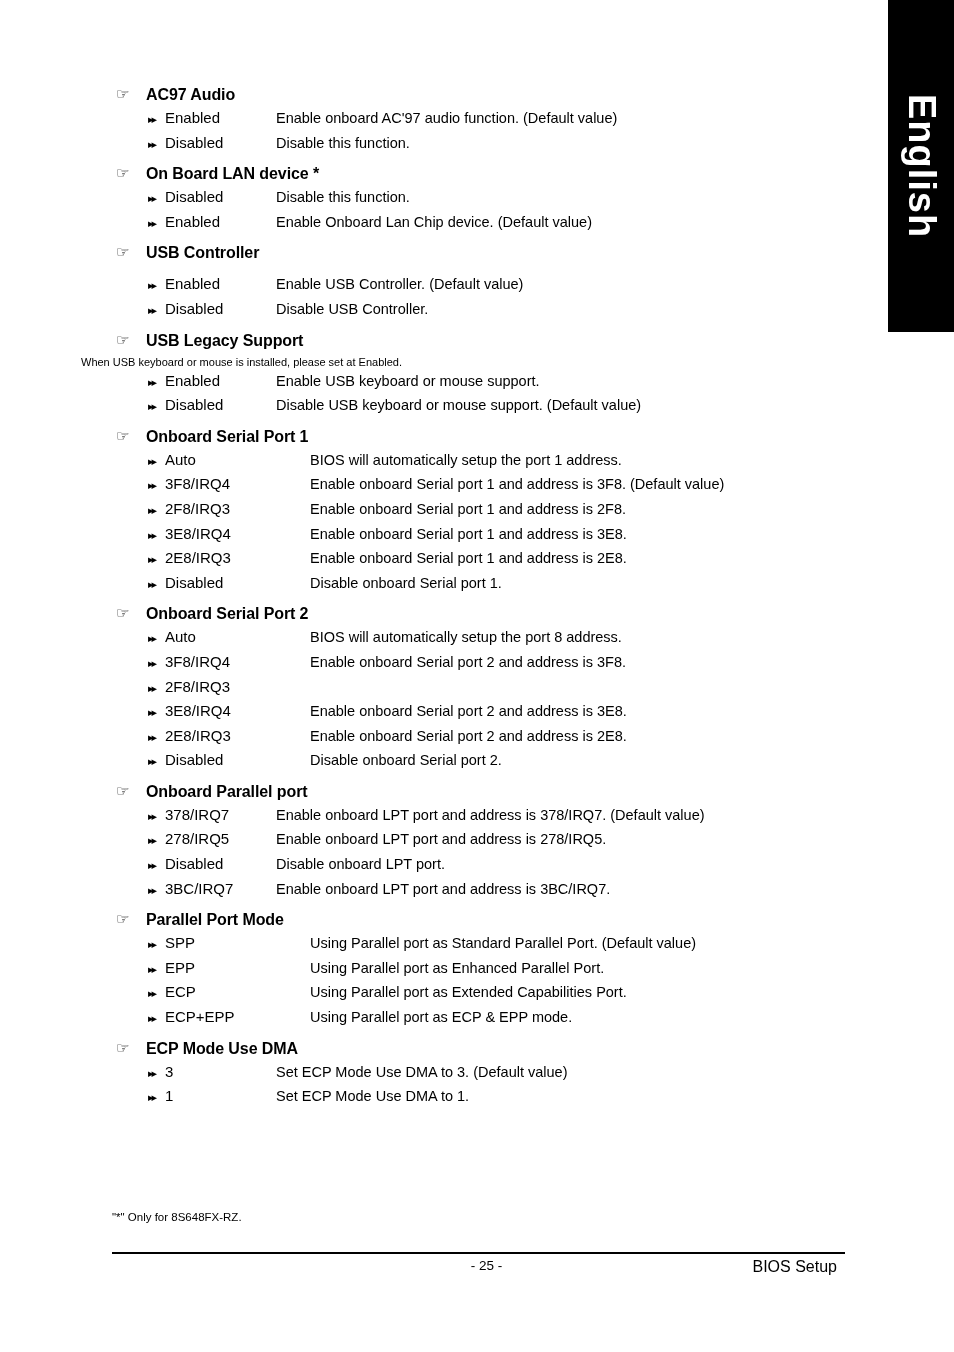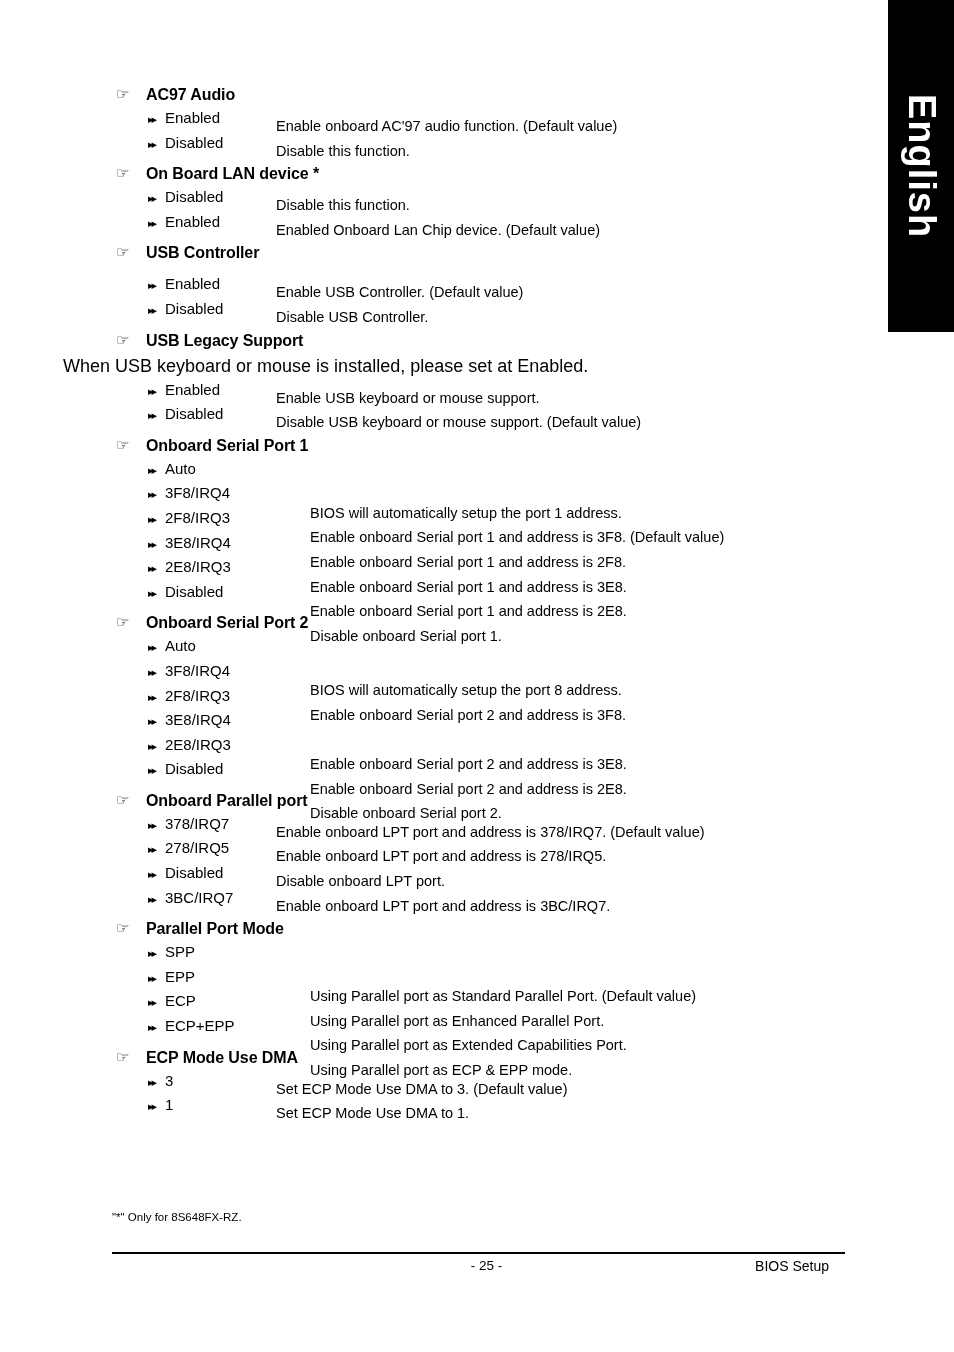--- a/index.html
+++ b/index.html
@@ -70,22 +70,22 @@
     position: relative;
     top: -1px;
   }
   .sec-title {
     font-size: 16px;
     font-weight: bold;
     letter-spacing: -0.1px;
   }
 
   .note-line {
-    margin-left: 63px;
-    font-size: 18px;
+    margin-left: 81px;
+    font-size: 11px;
     padding: 3px 0 2px 0;
   }
 
   .opt-row {
     display: flex;
     align-items: baseline;
     line-height: 22.6px;
   }
   .opt-marker {
     margin-left: 148px;
@@ -99,22 +99,22 @@
   .opt-label {
     font-size: 15px;
     white-space: nowrap;
   }
   .opt-desc {
     font-size: 14.5px;
     white-space: nowrap;
     position: absolute;
   }
   
-  .col-275 .opt-desc { left: 276px; margin-top: 8px; }
-  .col-310 .opt-desc { left: 310px; margin-top: 44px; }
+  .col-275 .opt-desc { left: 276px; }
+  .col-310 .opt-desc { left: 310px; }
 
   .opt-row { position: relative; }
 
   .gap-before { margin-top: 11px; }
 
   
   #footnote {
     position: absolute;
     left: 112px;
     top: 1211px;
@@ -137,22 +137,22 @@
   }
   #page-number {
     position: absolute;
     left: 8px;
     width: 733px;
     text-align: center;
     font-size: 13.5px;
   }
   #footer-right {
     position: absolute;
-    right: 16px;
-    font-size: 14px;
+    right: 8px;
+    font-size: 16px;
     padding-left: 28px;
   }
 </style>
 </head>
 <body>
 
 <div id="side-tab">
   <span class="tab-label">English</span>
 </div>
 
@@ -179,21 +179,21 @@
         <span class="sec-title">On Board  LAN device *</span>
       </div>
       <div class="opt-row">
         <span class="opt-marker">▸▸</span>
         <span class="opt-label">Disabled</span>
         <span class="opt-desc">Disable this function.</span>
       </div>
       <div class="opt-row">
         <span class="opt-marker">▸▸</span>
         <span class="opt-label">Enabled</span>
-        <span class="opt-desc">Enabled Onboard Lan Chip device. (Default value)</span>
+        <span class="opt-desc">Enable Onboard Lan Chip device. (Default value)</span>
       </div>
     </div>
     <div class="section col-275">
       <div class="sec-head">
         <span class="hand-icon">☞</span>
         <span class="sec-title">USB Controller</span>
       </div>
       <div class="opt-row gap-before">
         <span class="opt-marker">▸▸</span>
         <span class="opt-label">Enabled</span>

